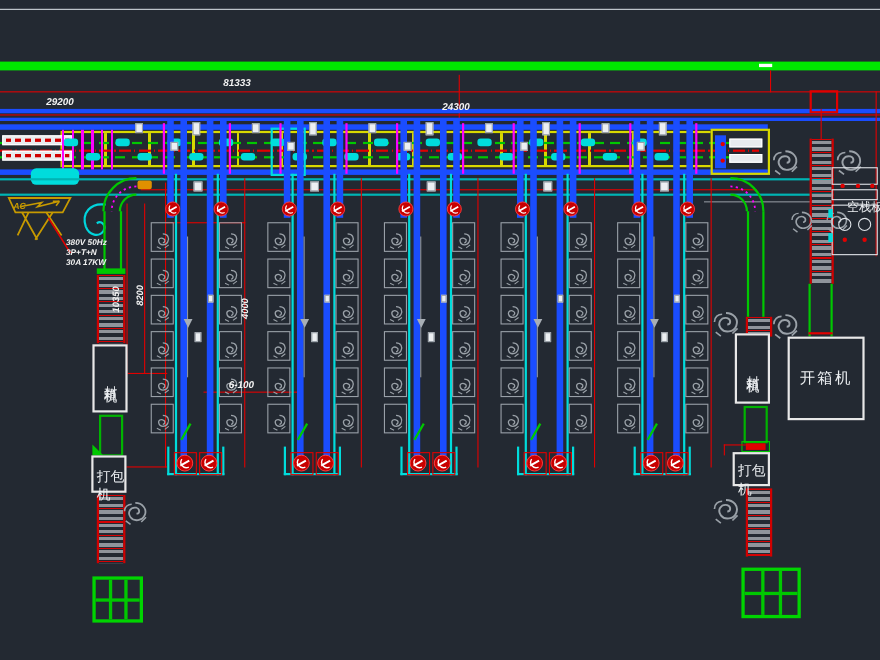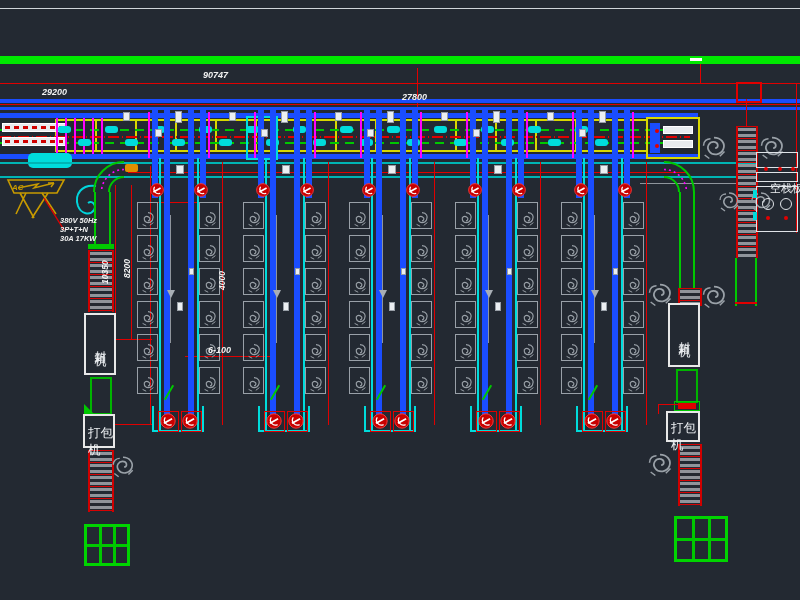--- a/index.html
+++ b/index.html
@@ -99,22 +99,22 @@
   <div class="abs cyan-fill" style="left:28px;top:153px;width:44px;height:15px;border-radius:5px"></div>
 
   
   <div class="abs teal-line" style="left:0;top:162px;width:758px;height:2px"></div>
   <div class="abs teal-line" style="left:0;top:176px;width:758px;height:2px"></div>
   <div class="abs red-line" style="left:128px;top:172px;width:560px;height:1px"></div>
   <div class="abs gray-line" style="left:640px;top:183px;width:118px;height:1px"></div>
   <div class="abs orange" style="left:125px;top:164px;width:13px;height:8px"></div>
 
   
-  <div class="abs lbl dimtext" style="left:203px;top:70px">90747</div>
-  <div class="abs lbl dimtext" style="left:402px;top:92px">27800</div>
+  <div class="abs lbl dimtext" style="left:203px;top:70px">81333</div>
+  <div class="abs lbl dimtext" style="left:402px;top:92px">24300</div>
   <div class="abs lbl dimtext" style="left:42px;top:87px">29200</div>
   <div class="abs lbl dimtext-v" style="left:100px;top:284px">10350</div>
   <div class="abs lbl dimtext-v" style="left:122px;top:278px">8200</div>
   <div class="abs lbl dimtext-v" style="left:217px;top:290px">4000</div>
   <div class="abs lbl dimtext" style="left:208px;top:345px">6-100</div>
 
   
   <div class="abs red-line" style="left:150px;top:166px;width:1px;height:259px"></div>
   <div class="abs red-line" style="left:115px;top:185px;width:1px;height:155px"></div>
   <div class="abs red-line" style="left:131px;top:185px;width:1px;height:155px"></div>
@@ -185,20 +185,23 @@
   <div class="abs red-line" style="left:700px;top:64px;width:1px;height:20px"></div>
   <div class="abs red-frame" style="left:736px;top:82px;width:22px;height:17px"></div>
   <div class="abs red-line" style="left:746px;top:99px;width:1px;height:28px"></div>
   <div class="abs red-line" style="left:796px;top:83px;width:1px;height:150px"></div>
 
   
   <div class="abs roller" style="left:736px;top:126px;width:22px;height:132px"></div>
   <div class="abs green-line" style="left:735px;top:258px;width:2px;height:48px"></div>
   <div class="abs green-line" style="left:755px;top:258px;width:2px;height:48px"></div>
   <div class="abs red-line" style="left:735px;top:302px;width:22px;height:2px"></div>
+  <div class="abs machine-box" style="left:716px;top:306px;width:70px;height:76px;display:flex;justify-content:center;align-items:center">
+    <span class="cjk-h" style="font-size:14px;letter-spacing:2px">开箱机</span>
+  </div>
 
   <div class="abs green-line" style="left:679px;top:192px;width:2px;height:96px"></div>
   <div class="abs green-line" style="left:693px;top:192px;width:2px;height:96px"></div>
   <div class="abs roller" style="left:678px;top:288px;width:24px;height:18px"></div>
   <div class="abs machine-box" style="left:668px;top:303px;width:32px;height:64px;display:flex;justify-content:center;align-items:center">
     <span class="cjk-v">封箱机</span>
   </div>
   <div class="abs green-conv" style="left:676px;top:369px;width:22px;height:34px"></div>
   <div class="abs" style="left:674px;top:401px;width:26px;height:10px;border:1.5px solid #00c800;box-sizing:border-box"></div>
   <div class="abs red-line" style="left:678px;top:403px;width:18px;height:6px"></div>

